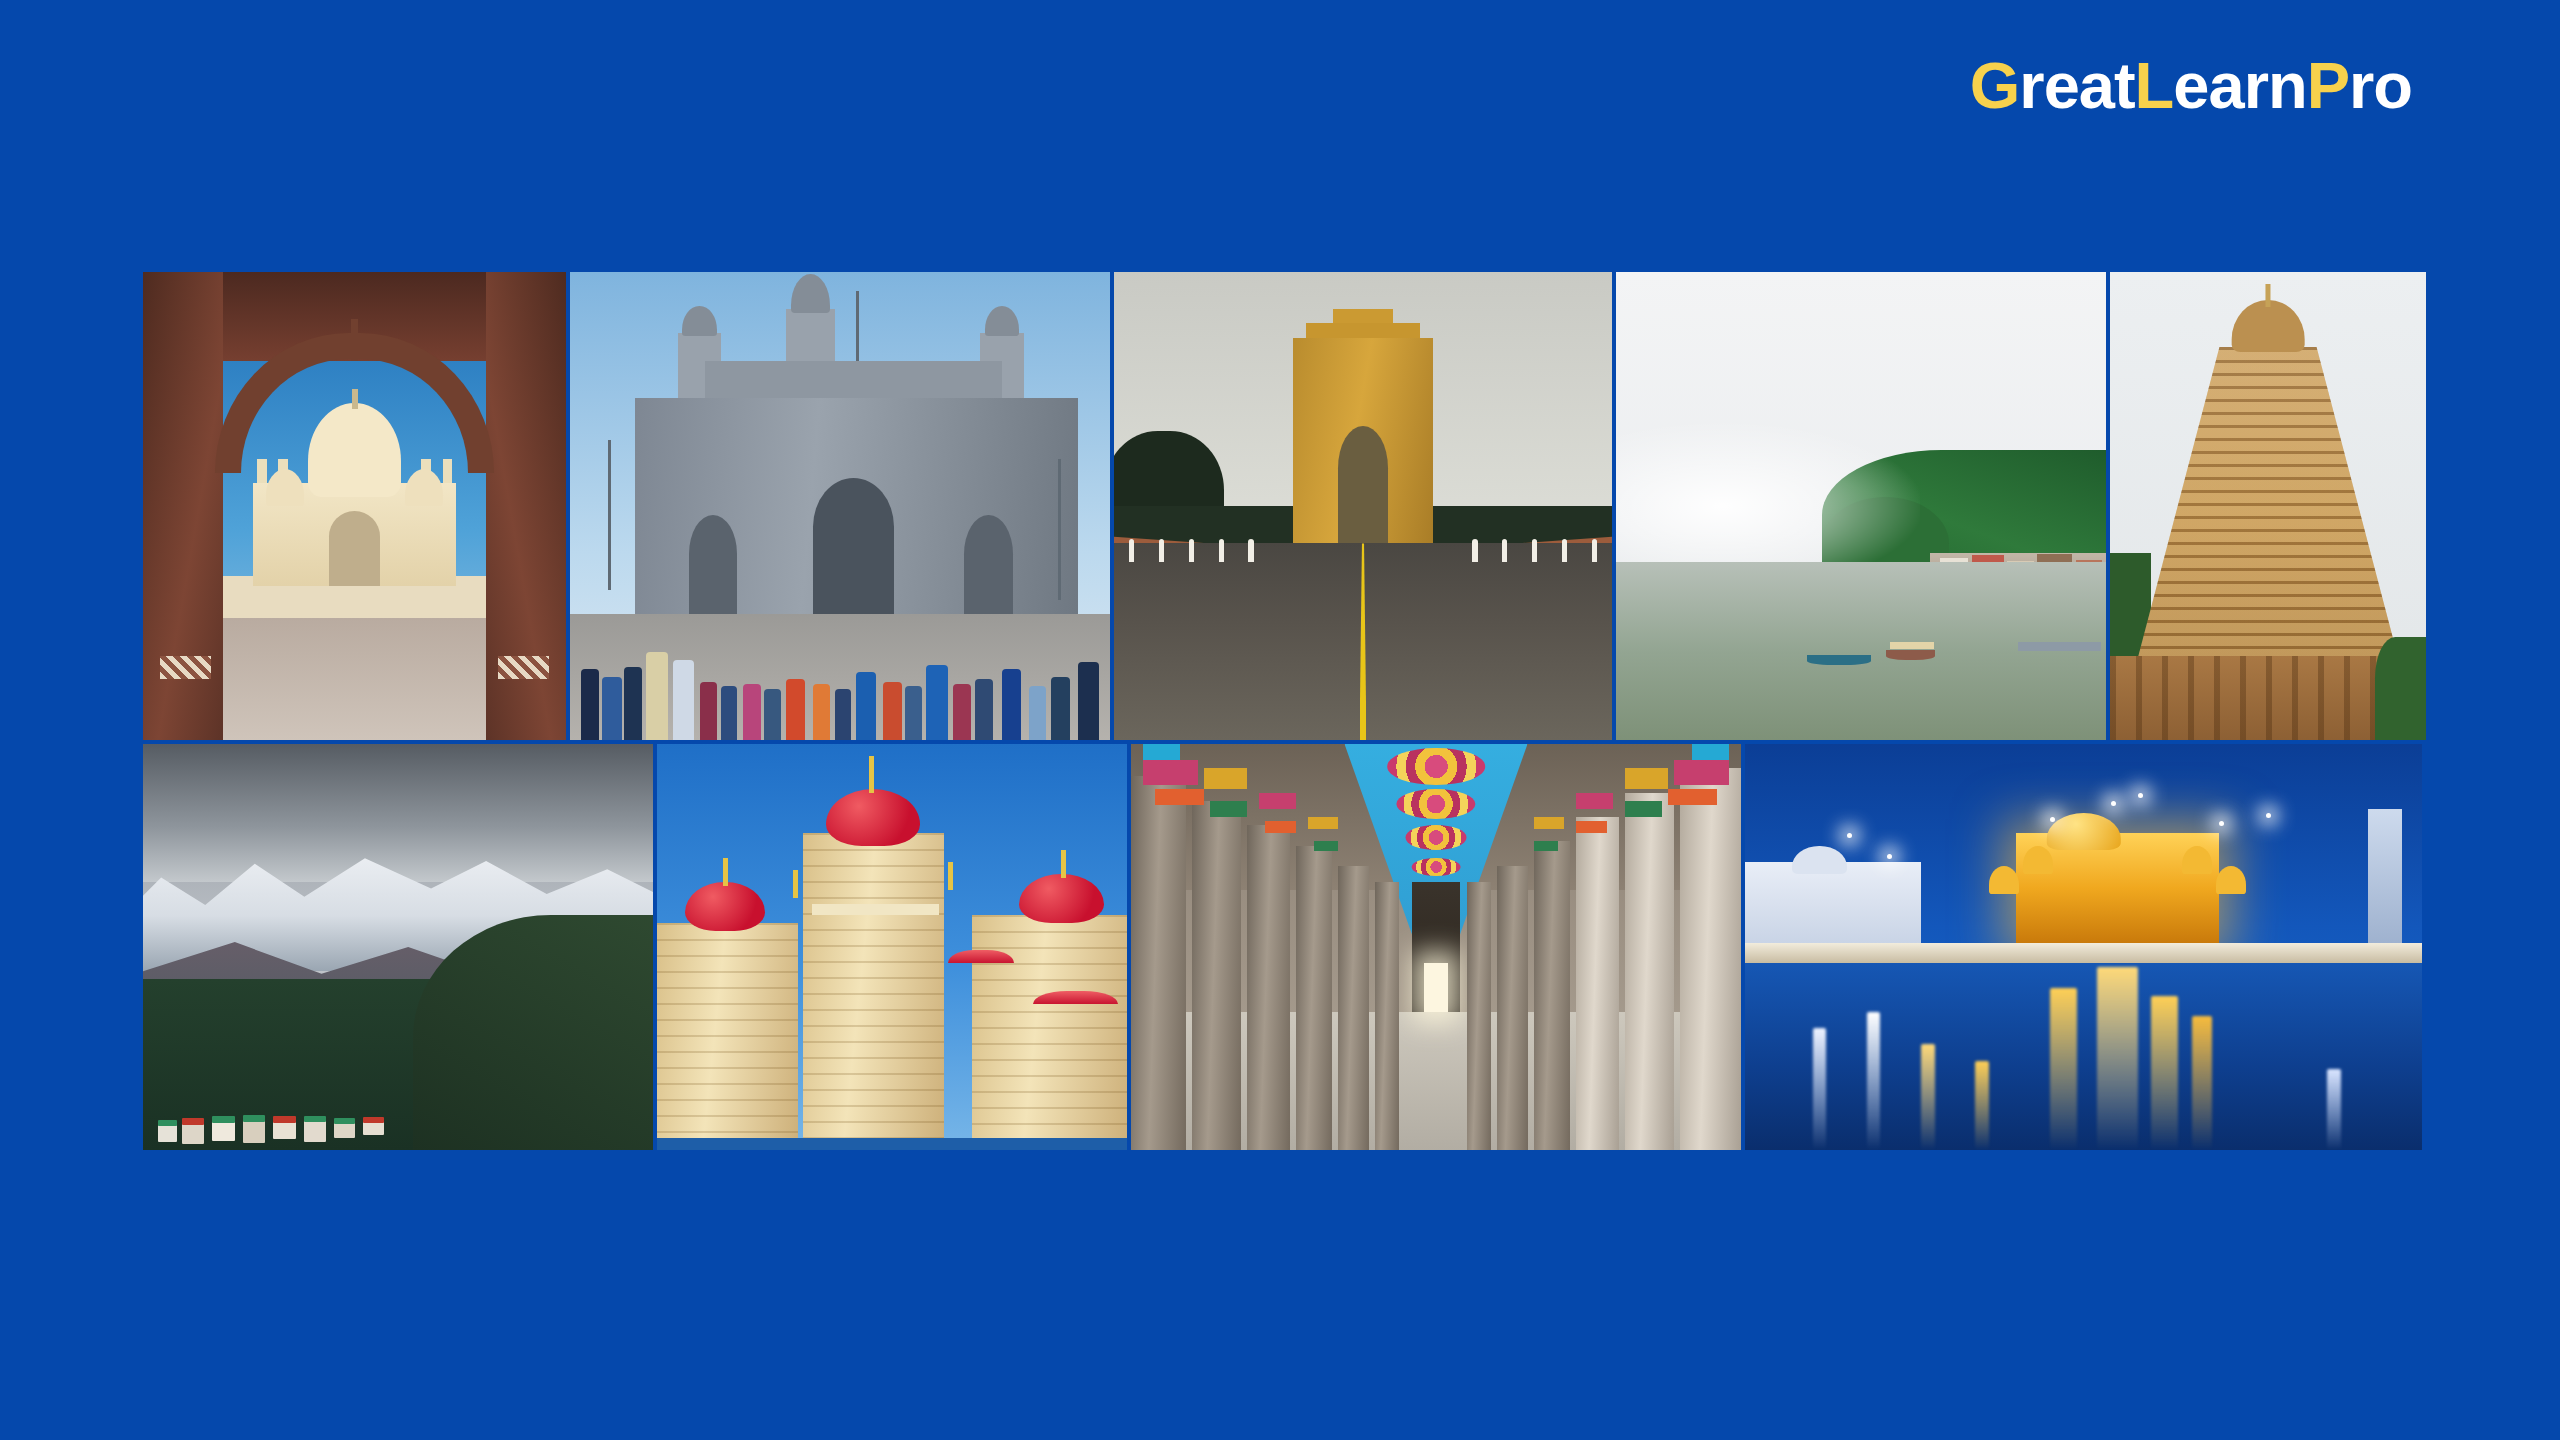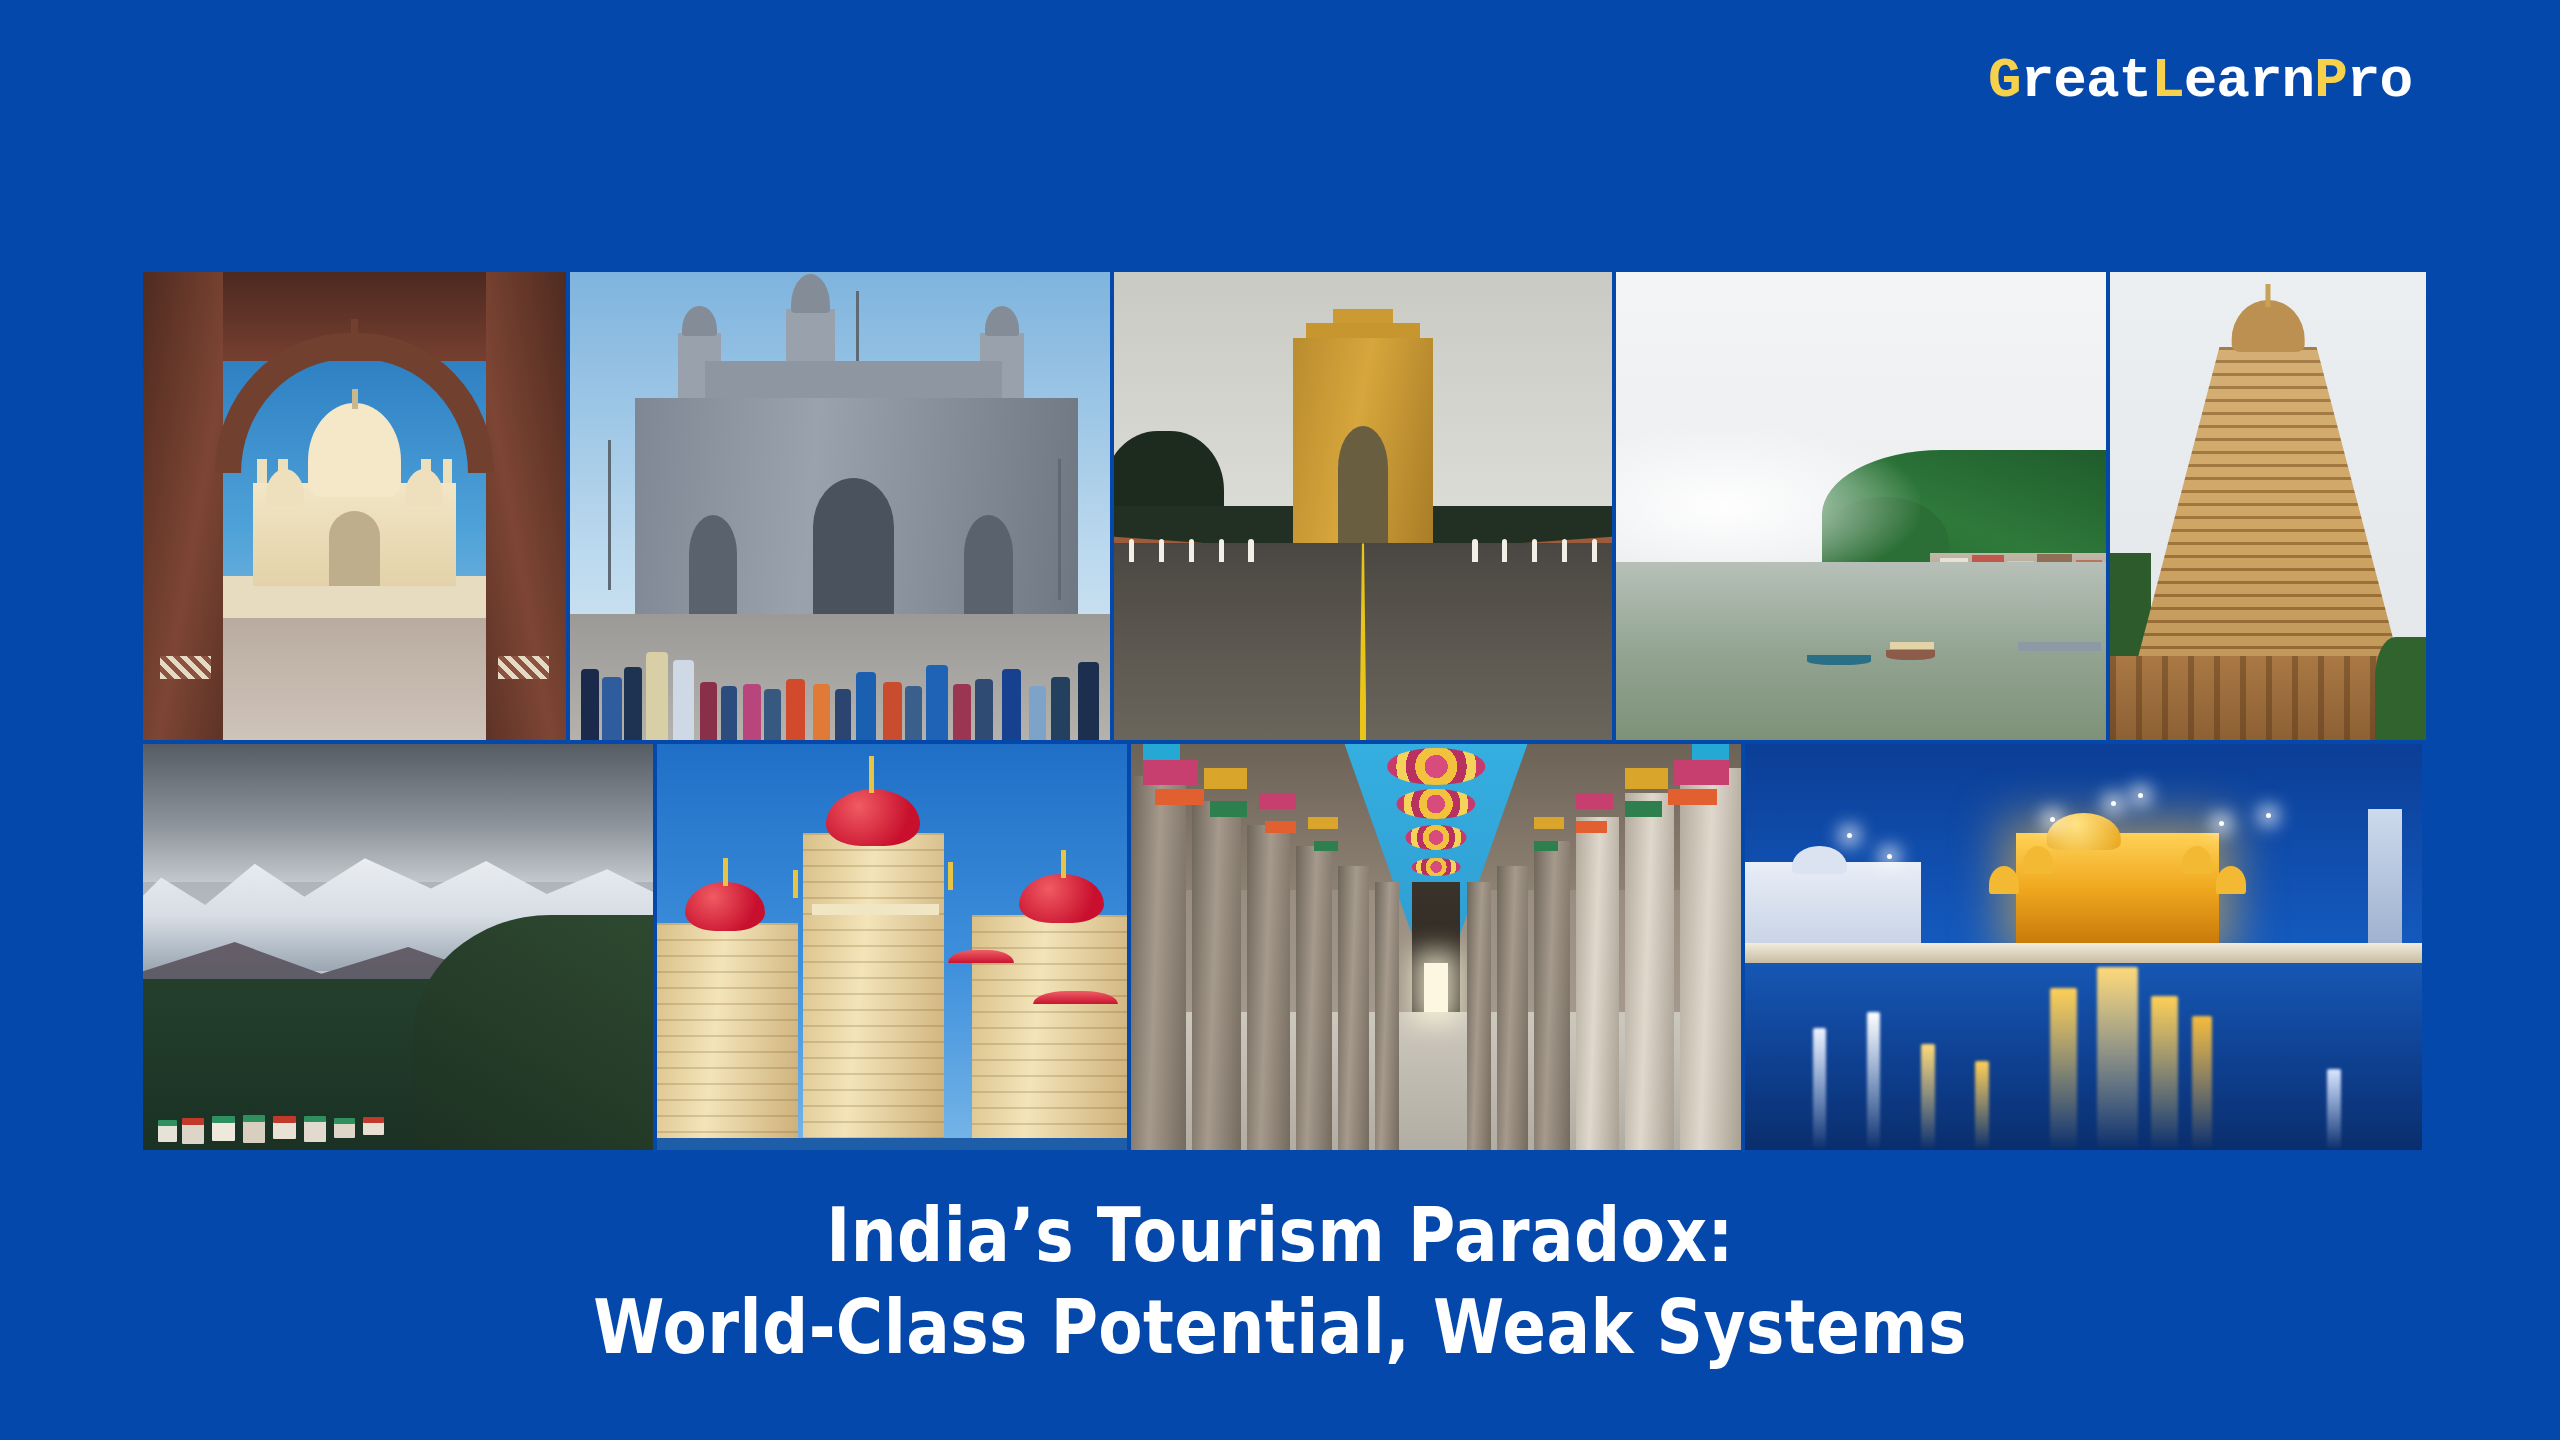--- a/index.html
+++ b/index.html
@@ -17,22 +17,22 @@
   }
 
   
   .logo-block {
     position:absolute;
     right:148px; top:52px;
     text-align:right;
     line-height:1;
   }
   .logo-word {
-    font-family:Liberation Mono, monospace;
-    font-size:56px;
+    font-family:Liberation Sans, sans-serif;
+    font-size:65px;
     font-weight:bold;
     letter-spacing:-1px;
     white-space:nowrap;
     line-height:1.05;
   }
   .logo-word .y { color:#F7D14C; }
   .logo-word .w { color:#FFFFFF; }
   .logo-tag {
     margin-top:16px;
     font-family:"Liberation Sans", sans-serif;
@@ -529,18 +529,14 @@
           <div class="gt-refl" style="left:10%;width:2%;height:30%;background:linear-gradient(#eef3ff,rgba(220,235,255,0))"></div>
           <div class="gt-refl" style="left:18%;width:2%;height:34%;background:linear-gradient(#fff,rgba(255,255,255,0))"></div>
           <div class="gt-refl" style="left:26%;width:2%;height:26%;background:linear-gradient(#ffd978,rgba(255,190,60,0))"></div>
           <div class="gt-refl" style="left:34%;width:2%;height:22%;background:linear-gradient(#ffcf55,rgba(255,190,60,0))"></div>
           <div class="gt-refl" style="left:86%;width:2%;height:20%;background:linear-gradient(#dbe6ff,rgba(220,235,255,0))"></div>
         </div>
       </div>
     </div>
   </div>
 
-  <div class="title-wrap">
-    <div class="title-line">India’s Tourism Paradox:</div>
-    <div class="title-line">World-Class Potential, Weak Systems</div>
-  </div>
 
 </div>
 
 </body></html>

